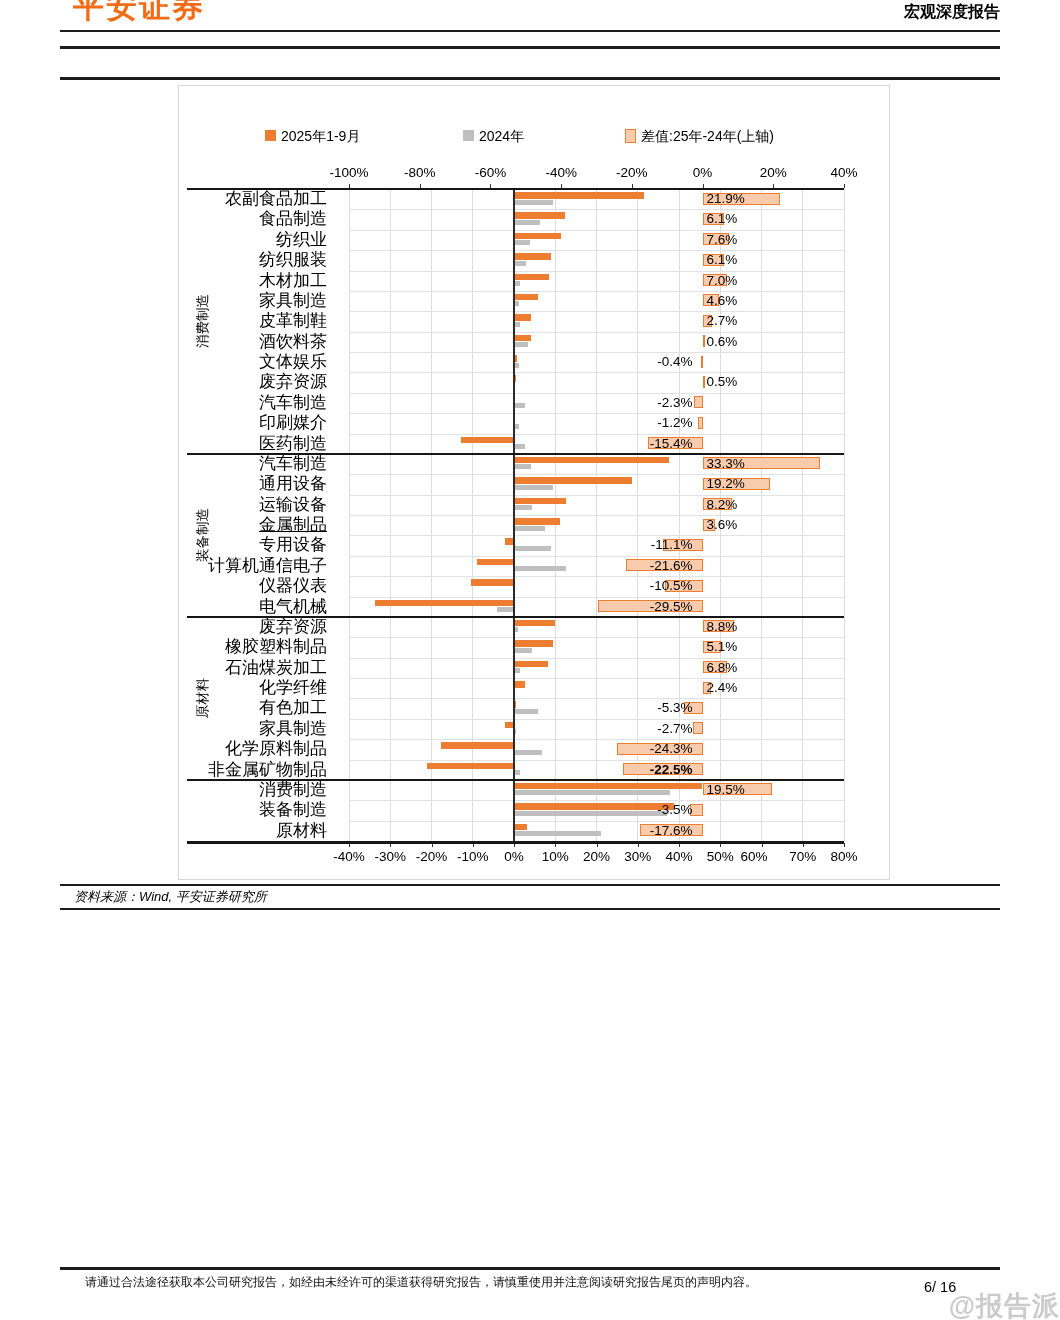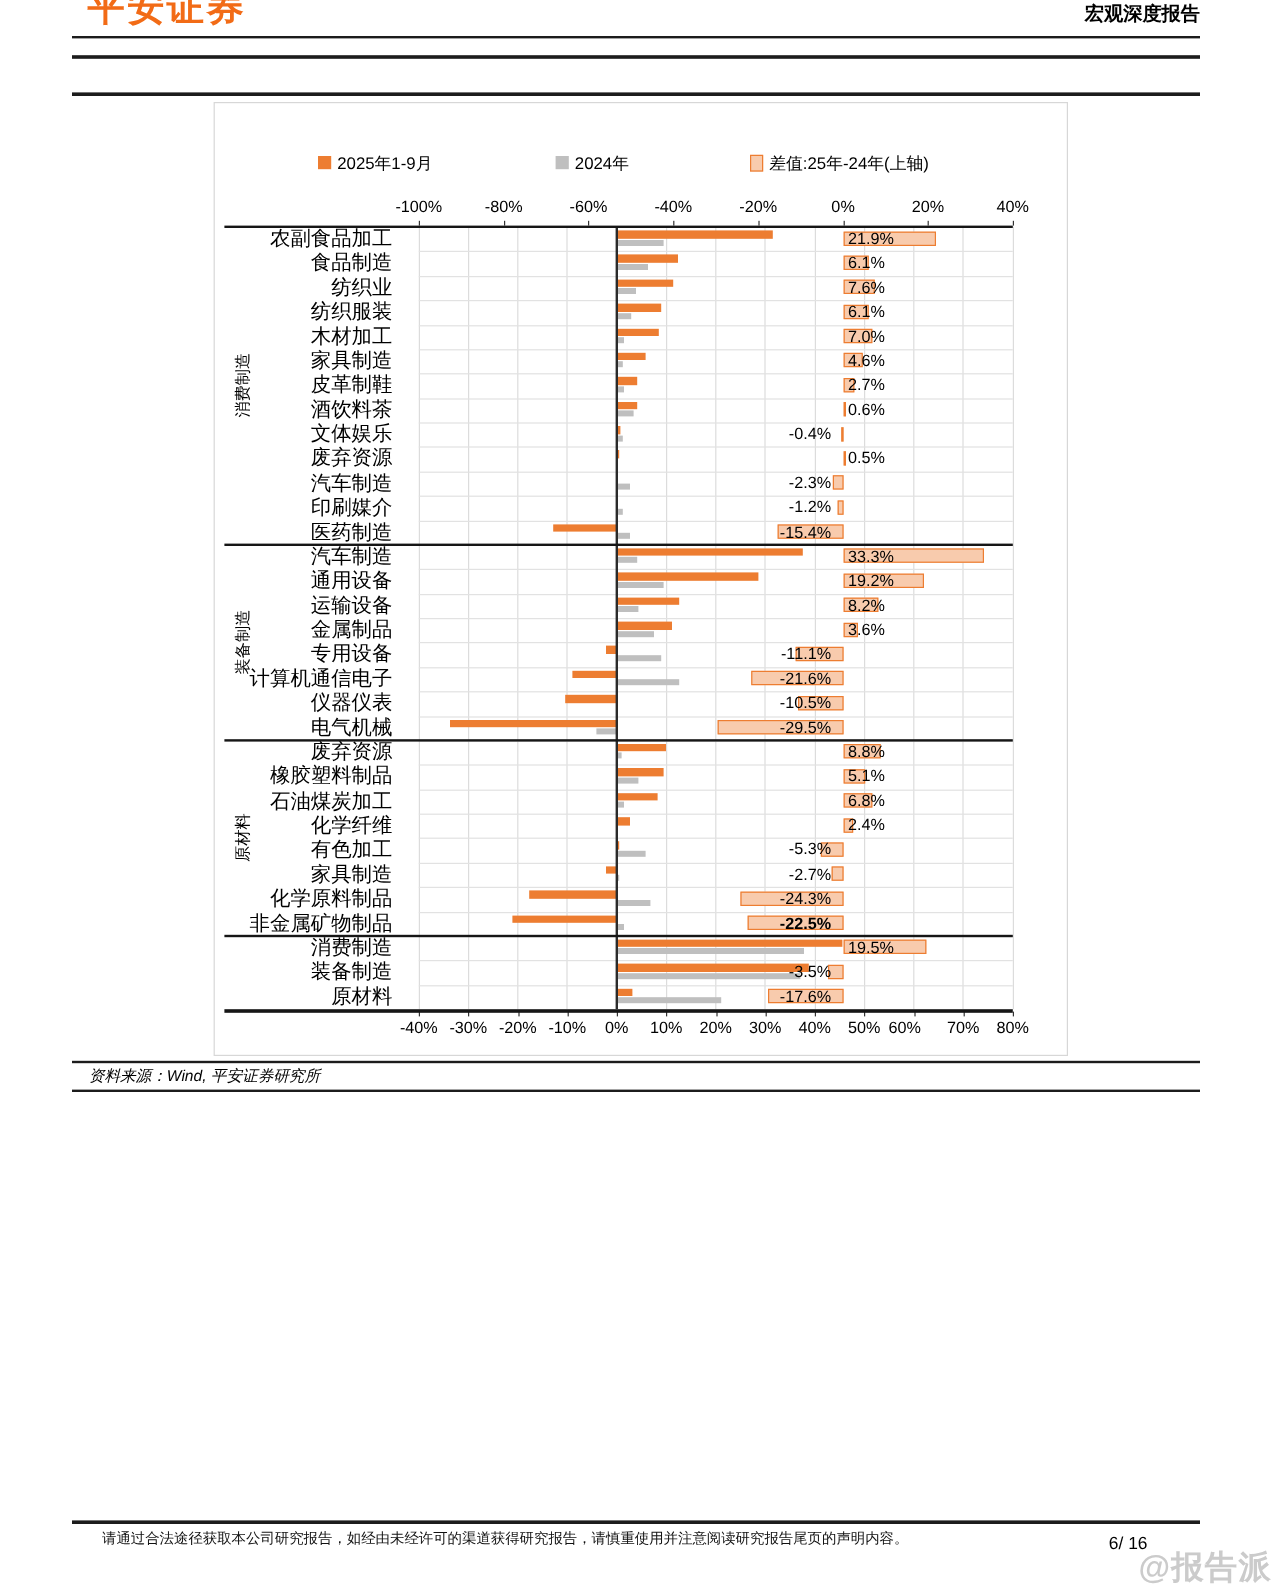--- a/index.html
+++ b/index.html
@@ -252,21 +252,21 @@
         <div class="rowlab" style="top: 122.25px; height: 20.375px; line-height: 20.375px;">皮革制鞋</div>
         <div class="rowlab" style="top: 142.625px; height: 20.375px; line-height: 20.375px;">酒饮料茶</div>
         <div class="rowlab" style="top: 163px; height: 20.375px; line-height: 20.375px;">文体娱乐</div>
         <div class="rowlab" style="top: 183.375px; height: 20.375px; line-height: 20.375px;">废弃资源</div>
         <div class="rowlab" style="top: 203.75px; height: 20.375px; line-height: 20.375px;">汽车制造</div>
         <div class="rowlab" style="top: 224.125px; height: 20.375px; line-height: 20.375px;">印刷媒介</div>
         <div class="rowlab" style="top: 244.5px; height: 20.375px; line-height: 20.375px;">医药制造</div>
         <div class="rowlab" style="top: 264.875px; height: 20.375px; line-height: 20.375px;">汽车制造</div>
         <div class="rowlab" style="top: 285.25px; height: 20.375px; line-height: 20.375px;">通用设备</div>
         <div class="rowlab" style="top: 305.625px; height: 20.375px; line-height: 20.375px;">运输设备</div>
-        <div class="rowlab" style="top: 326px; height: 20.375px; line-height: 20.375px;">金属制品</div>
+        <div class="rowlab" style="top: 326px; height: 20.375px; line-height: 20.375px; text-decoration: underline;">金属制品</div>
         <div class="rowlab" style="top: 346.375px; height: 20.375px; line-height: 20.375px;">专用设备</div>
         <div class="rowlab" style="top: 366.75px; height: 20.375px; line-height: 20.375px;">计算机通信电子</div>
         <div class="rowlab" style="top: 387.125px; height: 20.375px; line-height: 20.375px;">仪器仪表</div>
         <div class="rowlab" style="top: 407.5px; height: 20.375px; line-height: 20.375px;">电气机械</div>
         <div class="rowlab" style="top: 427.875px; height: 20.375px; line-height: 20.375px;">废弃资源</div>
         <div class="rowlab" style="top: 448.25px; height: 20.375px; line-height: 20.375px;">橡胶塑料制品</div>
         <div class="rowlab" style="top: 468.625px; height: 20.375px; line-height: 20.375px;">石油煤炭加工</div>
         <div class="rowlab" style="top: 489px; height: 20.375px; line-height: 20.375px;">化学纤维</div>
         <div class="rowlab" style="top: 509.375px; height: 20.375px; line-height: 20.375px;">有色加工</div>
         <div class="rowlab" style="top: 529.75px; height: 20.375px; line-height: 20.375px;">家具制造</div>

